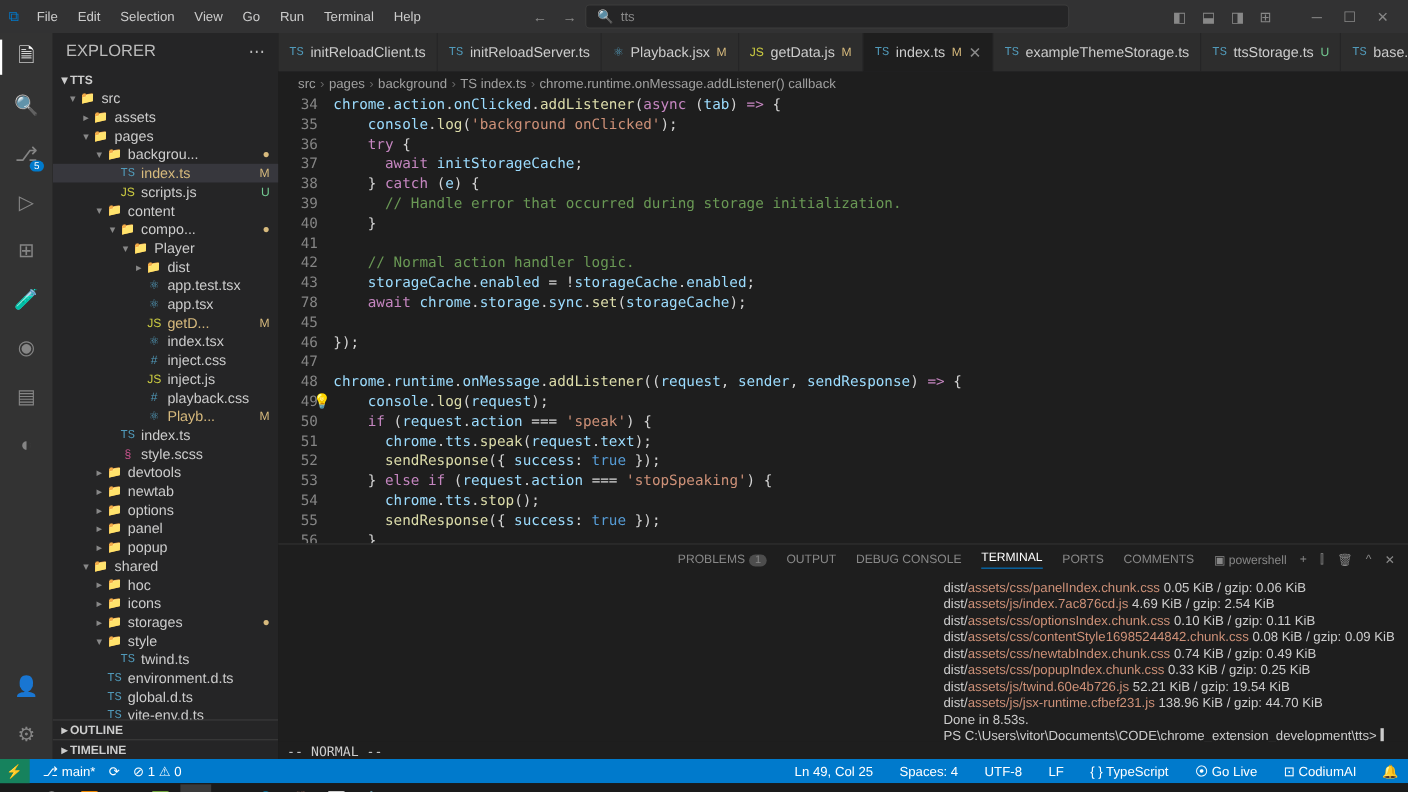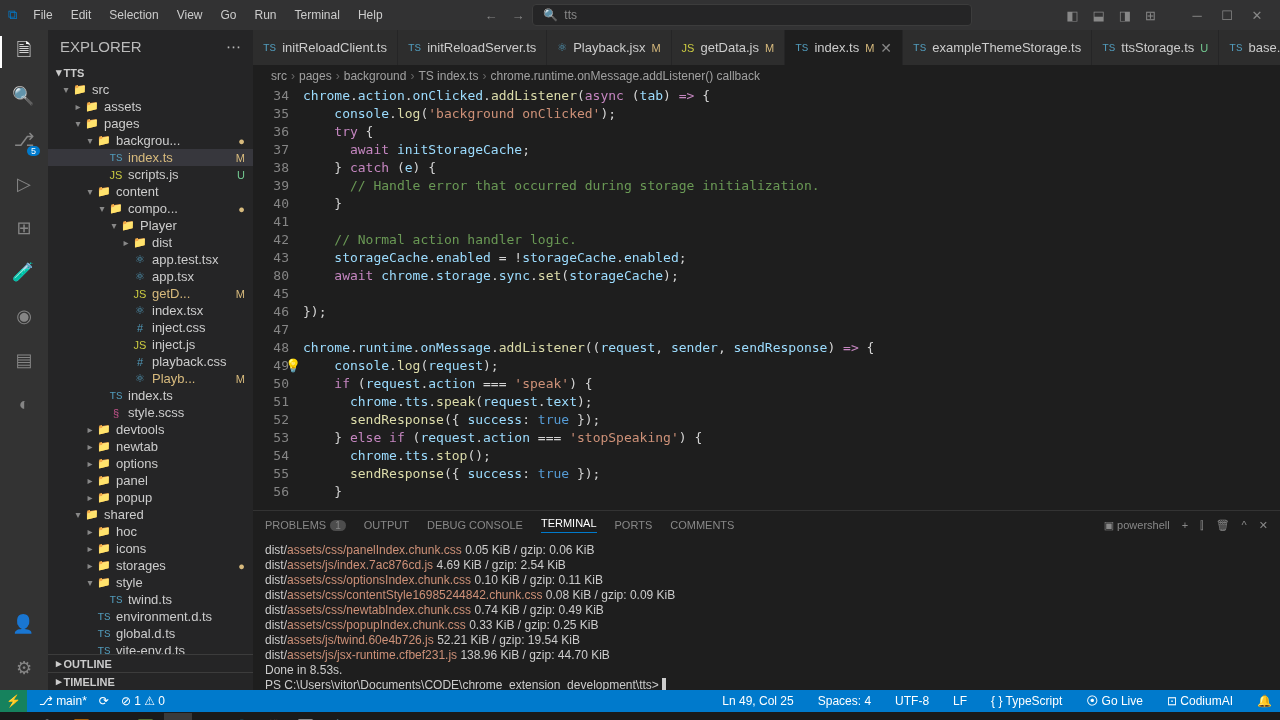--- a/index.html
+++ b/index.html
@@ -53,21 +53,21 @@
 .gutter { width: 50px; text-align: right; padding-right: 14px; color: #858585; line-height: 18px; user-select: none; }
 .code { flex: 1; line-height: 18px; white-space: pre; color: #d4d4d4; }
 .code .kw { color: #c586c0; }
 .code .fn { color: #dcdcaa; }
 .code .obj { color: #9cdcfe; }
 .code .str { color: #ce9178; }
 .code .cm { color: #6a9955; }
 .code .bool { color: #569cd6; }
 .lightbulb { color: #ffcc00; position: absolute; margin-left: -18px; }
 
-.panel { height: 180px; border-top: 1px solid #333; background: #1e1e1e; display: flex; flex-direction: column; }
+.panel { height: 180px; border-top: 1px solid #333; background: #1e1e1e; display: flex; flex-direction: column; align-items: flex-end; }
 .panel-tabs { display: flex; gap: 18px; padding: 6px 12px; font-size: 11px; align-items: center; }
 .panel-tabs .ptab { color: #888; cursor: pointer; text-transform: uppercase; }
 .panel-tabs .ptab.active { color: #fff; border-bottom: 1px solid #007acc; padding-bottom: 3px; }
 .panel-tabs .pbadge { background: #4d4d4d; border-radius: 8px; padding: 0 5px; font-size: 10px; margin-left: 4px; }
 .panel-tabs .right { margin-left: auto; display: flex; gap: 12px; align-items: center; color: #888; }
 .terminal-out { flex: 1; font-family: Liberation Sans, sans-serif; font-size: 12px; padding: 4px 12px; color: #cccccc; overflow: hidden; line-height: 15px; }
 .terminal-out .path { color: #ce9178; }
 
 .statusbar { height: 22px; background: #007acc; color: #fff; display: flex; align-items: center; font-size: 12px; padding: 0 8px; gap: 12px; }
 .statusbar .remote { background: #16825d; padding: 0 6px; margin-left: -8px; height: 22px; display: flex; align-items: center; }
@@ -394,21 +394,21 @@
           <div>34</div>
           <div>35</div>
           <div>36</div>
           <div>37</div>
           <div>38</div>
           <div>39</div>
           <div>40</div>
           <div>41</div>
           <div>42</div>
           <div>43</div>
-          <div>80</div>
+          <div>78</div>
           <div>45</div>
           <div>46</div>
           <div>47</div>
           <div>48</div>
           <div>49</div>
           <div>50</div>
           <div>51</div>
           <div>52</div>
           <div>53</div>
           <div>54</div>
@@ -441,20 +441,21 @@
           <div><span>dist/</span><span class="path">assets/css/optionsIndex.chunk.css</span>            <span>0.10 KiB / gzip: 0.11 KiB</span></div>
           <div><span>dist/</span><span class="path">assets/css/contentStyle16985244842.chunk.css</span> <span>0.08 KiB / gzip: 0.09 KiB</span></div>
           <div><span>dist/</span><span class="path">assets/css/newtabIndex.chunk.css</span>             <span>0.74 KiB / gzip: 0.49 KiB</span></div>
           <div><span>dist/</span><span class="path">assets/css/popupIndex.chunk.css</span>              <span>0.33 KiB / gzip: 0.25 KiB</span></div>
           <div><span>dist/</span><span class="path">assets/js/twind.60e4b726.js</span>                  <span>52.21 KiB / gzip: 19.54 KiB</span></div>
           <div><span>dist/</span><span class="path">assets/js/jsx-runtime.cfbef231.js</span>            <span>138.96 KiB / gzip: 44.70 KiB</span></div>
           <div>Done in 8.53s.</div>
           <div><span>PS C:\Users\vitor\Documents\CODE\chrome_extension_development\tts&gt; </span><span style="background:#ccc;color:#1e1e1e">&nbsp;</span></div>
         </div>
     </div>
+    <div class="vim-bar">-- NORMAL --</div>
   </div>
 </div>
 
 <div class="statusbar">
   <span class="remote">⚡</span>
   <span>⎇ <span>main*</span></span>
   <span>⟳</span>
   <span>⊘ 1  ⚠ 0</span>
   <div class="right">
     <span>Ln 49, Col 25</span>

